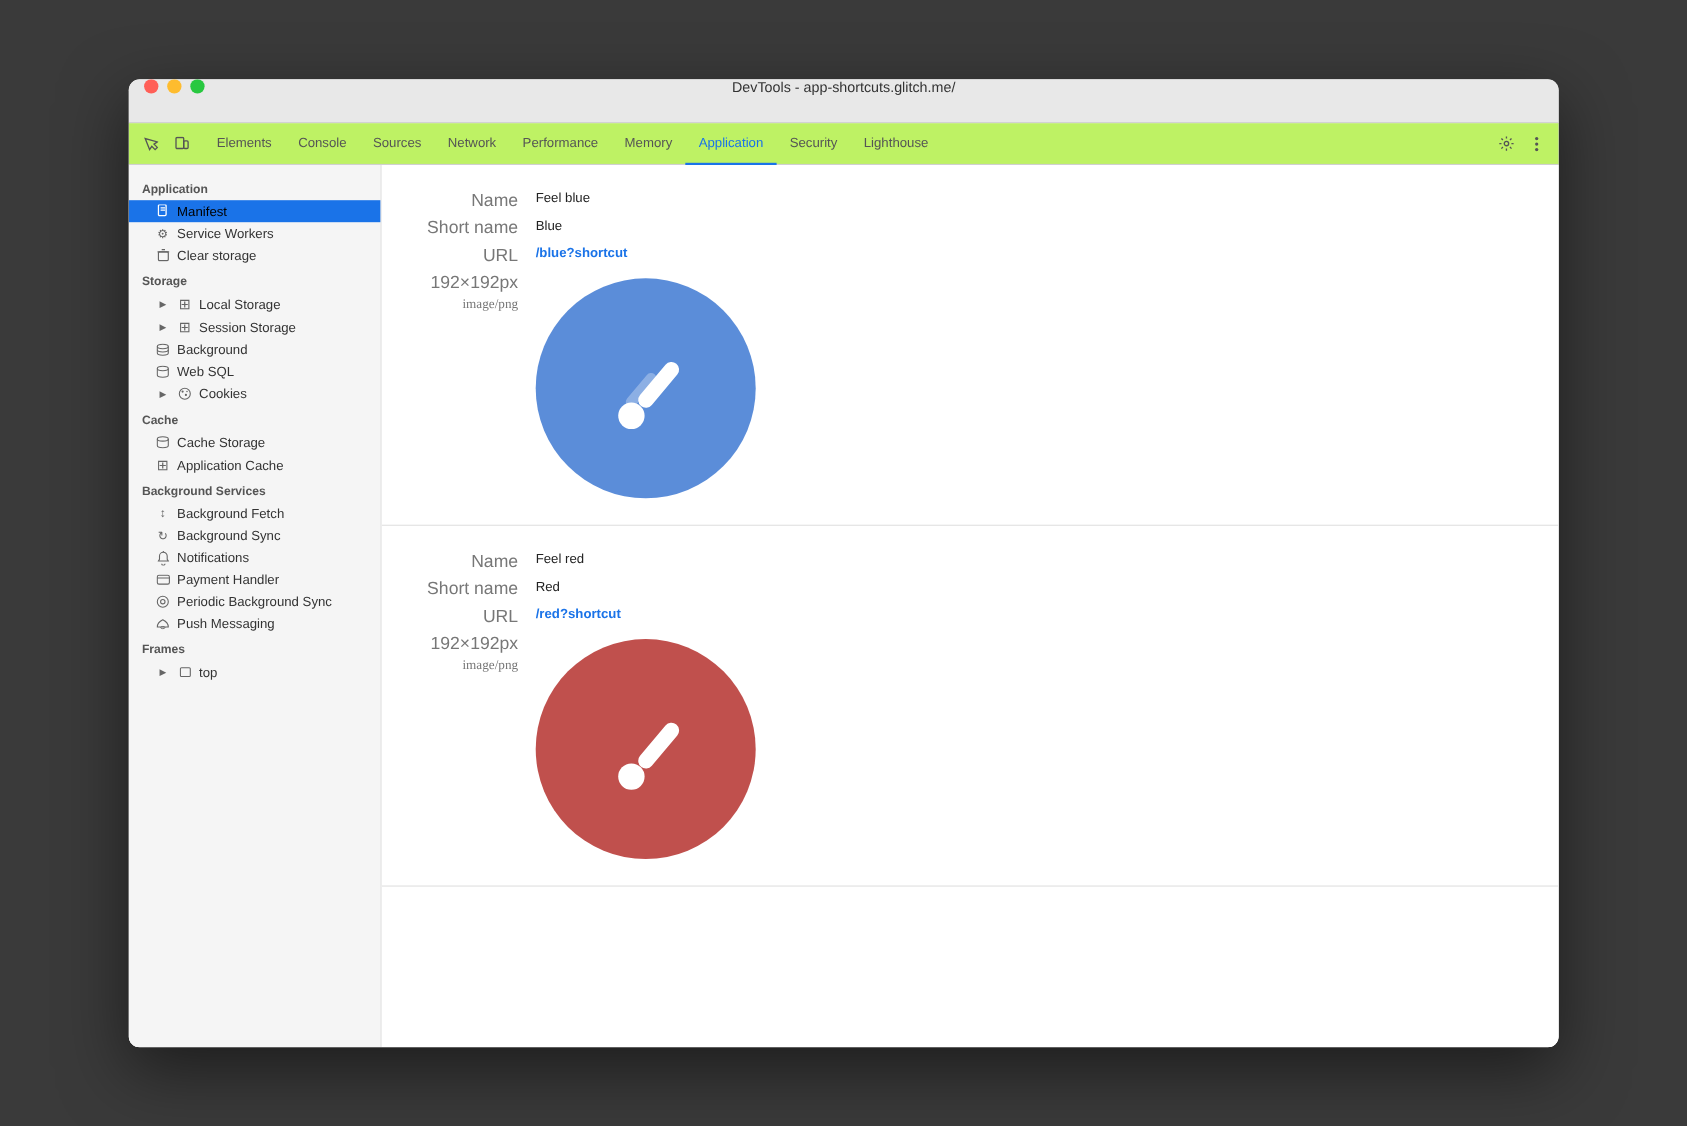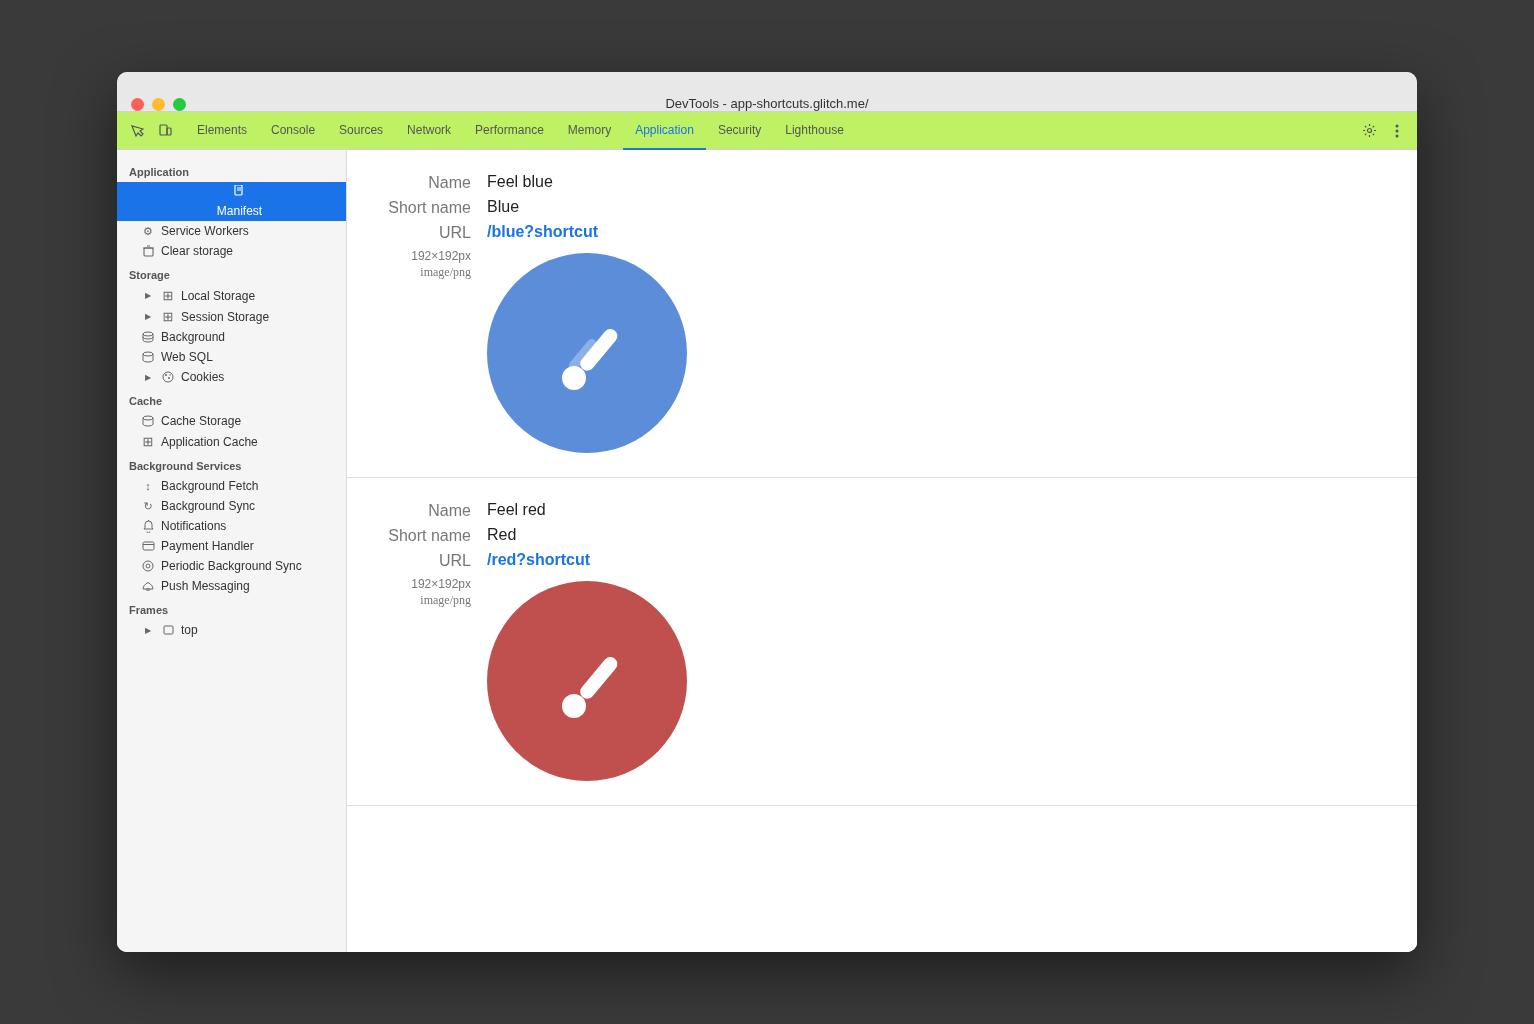--- a/index.html
+++ b/index.html
@@ -18,21 +18,21 @@
       border-radius: 10px;
       box-shadow: 0 20px 60px rgba(0,0,0,0.5);
       overflow: hidden;
       display: flex;
       flex-direction: column;
     }
     .title-bar {
       background: #e8e8e8;
       height: 40px;
       display: flex;
-      align-items: flex-end;
+      align-items: flex-start;
       justify-content: center;
       position: relative;
       border-bottom: 1px solid #d0d0d0;
       border-radius: 10px 10px 0 0;
     }
     .traffic-lights {
       position: absolute;
       left: 14px;
       display: flex;
       gap: 8px;
@@ -117,22 +117,21 @@
       align-items: center;
       padding: 3px 8px 3px 16px;
       font-size: 12px;
       color: #333;
       cursor: pointer;
       gap: 6px;
       white-space: nowrap;
     }
     .sidebar-item.active {
       background: #1a73e8;
-      color: #ffffff;
-      flex-direction: column;
+      color: #000000;
     }
     .sidebar-item.active .sidebar-icon { color: white; }
     .sidebar-item.indented { padding-left: 24px; }
     .sidebar-icon {
       font-size: 11px;
       color: #666;
       width: 14px;
       display: flex;
       align-items: center;
       justify-content: center;
@@ -163,42 +162,42 @@
     .field-label {
       width: 120px;
       text-align: right;
       font-size: 16px;
       color: #777;
       padding-right: 16px;
       flex-shrink: 0;
       padding-top: 1px;
     }
     .field-value {
-      font-size: 16px;
+      font-size: 12px;
       color: #222;
     }
     .field-value.link {
       color: #1a73e8;
       text-decoration: none;
       cursor: pointer;
       font-weight: bold;
     }
     .image-container {
       display: flex;
       align-items: flex-start;
       padding: 4px 20px;
       gap: 0;
     }
     .image-label-col {
       width: 120px;
       text-align: right;
       padding-right: 16px;
       flex-shrink: 0;
     }
-    .image-label-top { font-size: 12px; color: #777; }
+    .image-label-top { font-size: 16px; color: #777; }
     .image-label-bot { font-size: 12px; color: #777; margin-top: 2px; font-family: Liberation Serif, serif; }
     .image-icon-wrap {
       margin-top: 4px;
     }
     .blue-circle {
       width: 200px;
       height: 200px;
       border-radius: 50%;
       background: #5b8dd9;
       display: flex;

